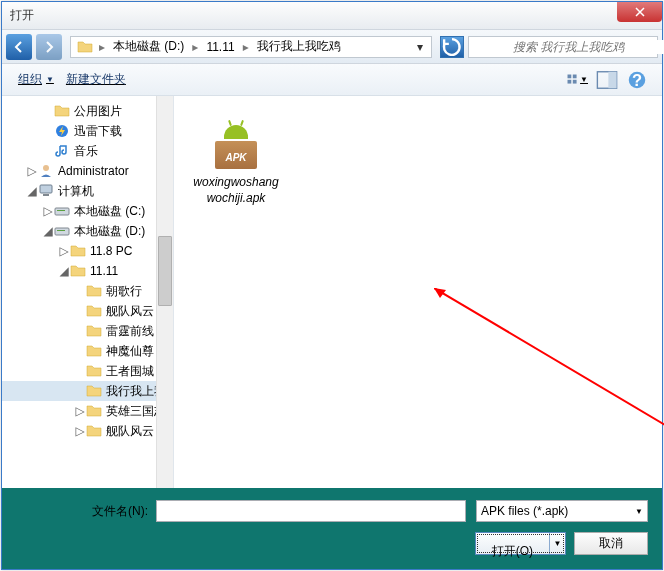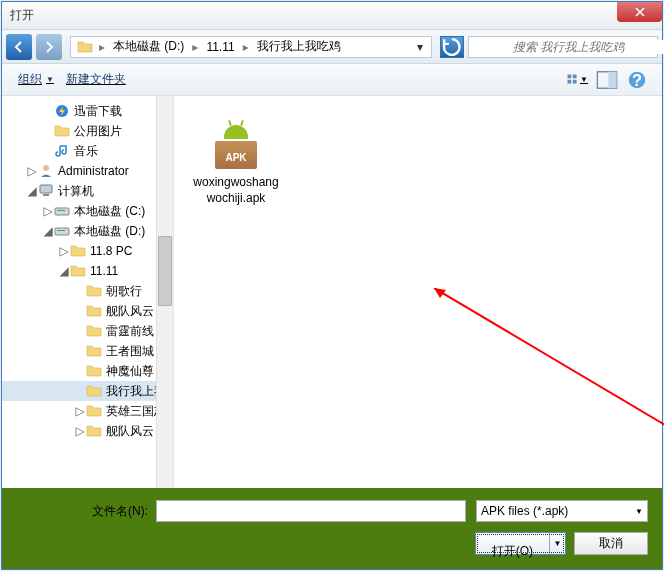--- a/index.html
+++ b/index.html
@@ -30,30 +30,30 @@
 .tree { width: 172px; border-right: 1px solid #e0e6ec; overflow: hidden; padding: 5px 0; background: #fff; position: relative; }
 .tree-scroll { position: absolute; right: 0; top: 0; bottom: 0; width: 17px; background: #f0f0f0; border-left: 1px solid #e0e0e0; }
 .tree-scroll-thumb { position: absolute; left: 1px; right: 1px; top: 140px; height: 70px; background: #cdcdcd; border: 1px solid #b0b0b0; border-radius: 1px; }
 .tree-item { display: flex; align-items: center; height: 20px; cursor: pointer; white-space: nowrap; overflow: hidden; }
 .tree-item.sel { background: #d8e6f2; }
 .tree-indent { display: inline-block; }
 .tree-expand { width: 12px; display: inline-block; text-align: center; color: #666; }
 .tree-icon { width: 16px; height: 16px; margin-right: 4px; }
 .folder-icon { fill: #f4d47c; stroke: #d0a830; stroke-width: 0.5; }
 .content { flex: 1; background: #fff; padding: 12px; position: relative; }
-.file-item { width: 100px; text-align: center; cursor: pointer; padding: 4px; border: 1px solid transparent; }
+.file-item { width: 100px; text-align: center; cursor: pointer; padding: 4px; border: 1px solid transparent; font-style: italic; }
 .file-icon { width: 52px; height: 52px; margin: 4px auto 6px; position: relative; }
 .apk-box { width: 42px; height: 28px; background: linear-gradient(#c49058, #a87040); position: absolute; bottom: 0; left: 5px; border-radius: 2px; }
 .apk-text { position: absolute; bottom: 6px; width: 100%; text-align: center; color: #fff; font-size: 10px; font-weight: bold; }
 .android-head { width: 24px; height: 14px; background: #97c024; border-radius: 12px 12px 0 0; position: absolute; top: 8px; left: 14px; }
 .android-head::before, .android-head::after { content: ''; position: absolute; width: 2px; height: 6px; background: #97c024; top: -5px; border-radius: 1px; }
 .android-head::before { left: 5px; transform: rotate(-20deg); }
 .android-head::after { right: 5px; transform: rotate(20deg); }
 .file-name { word-break: break-all; line-height: 1.3; }
-.footer { background: #4d7c0f; padding: 12px 14px 14px; }
+.footer { background: #0f766e; padding: 12px 14px 14px; }
 .fn-row { display: flex; align-items: center; margin-bottom: 10px; }
 .fn-label { width: 140px; text-align: right; padding-right: 8px; }
 .fn-input { flex: 1; height: 22px; border: 1px solid #abadb3; padding: 0 4px; }
 .fn-type { width: 172px; height: 22px; border: 1px solid #abadb3; background: #fff; margin-left: 10px; padding: 0 4px; display: flex; align-items: center; justify-content: space-between; cursor: pointer; }
 .btn-row { display: flex; justify-content: flex-end; gap: 8px; }
 .btn-split { display: flex; height: 23px; border: 1px solid #5a8ac0; background: linear-gradient(#fdfefe, #e8eef4); cursor: pointer; }
 .btn-split.focused { outline: 1px dotted #333; outline-offset: -3px; }
 .btn-split .main-b { padding: 0 16px; display: flex; align-items: center; margin-top: 16px; }
 .btn-split .drop-b { width: 16px; border-left: 1px solid #8aaad0; display: flex; align-items: center; justify-content: center; }
 .btn-cancel { width: 74px; height: 23px; border: 1px solid #acacac; background: linear-gradient(#fdfdfd, #e8e8e8); cursor: pointer; display: flex; align-items: center; justify-content: center; }
@@ -140,37 +140,37 @@
         </svg>
     </div>
   </div>
 
   <div class="main">
     <div class="tree" id="tree">
       <div class="tree-item">
           <span class="tree-indent" style="width:40px"></span>
           <span class="tree-expand"></span>
           <svg class="tree-icon" viewBox="0 0 16 16">
+            <path class="folder-icon" d="M1 3 h5 l2 2 h7 v8 h-14 z"></path>
+          </svg>
+          <span>公用图片</span>
+        </div>
+        <div class="tree-item">
+          <span class="tree-indent" style="width:40px"></span>
+          <span class="tree-expand"></span>
+          <svg class="tree-icon" viewBox="0 0 16 16">
             <circle cx="8" cy="8" r="6" fill="#3080e0"></circle>
             <path d="M9 3 L5 9 h3 l-1 4 l4 -6 h-3 z" fill="#ffd040"></path>
           </svg>
           <span>迅雷下载</span>
         </div>
         <div class="tree-item">
           <span class="tree-indent" style="width:40px"></span>
           <span class="tree-expand"></span>
           <svg class="tree-icon" viewBox="0 0 16 16">
-            <path class="folder-icon" d="M1 3 h5 l2 2 h7 v8 h-14 z"></path>
-          </svg>
-          <span>公用图片</span>
-        </div>
-        <div class="tree-item">
-          <span class="tree-indent" style="width:40px"></span>
-          <span class="tree-expand"></span>
-          <svg class="tree-icon" viewBox="0 0 16 16">
             <path d="M6 3 v8 a2 2 0 1 1 -2 -2 M6 3 h6 v6 a2 2 0 1 1 -2 -2" fill="none" stroke="#3080d0" stroke-width="1.5"></path>
           </svg>
           <span>音乐</span>
         </div>
         <div class="tree-item">
           <span class="tree-indent" style="width:24px"></span>
           <span class="tree-expand">▷</span>
           <svg class="tree-icon" viewBox="0 0 16 16">
             <circle cx="8" cy="5" r="3" fill="#e8c090"></circle>
             <path d="M3 14 Q8 9 13 14" fill="#5080c0"></path>
@@ -243,29 +243,29 @@
             <path class="folder-icon" d="M1 3 h5 l2 2 h7 v8 h-14 z"></path>
           </svg>
           <span>雷霆前线</span>
         </div>
         <div class="tree-item">
           <span class="tree-indent" style="width:72px"></span>
           <span class="tree-expand"></span>
           <svg class="tree-icon" viewBox="0 0 16 16">
             <path class="folder-icon" d="M1 3 h5 l2 2 h7 v8 h-14 z"></path>
           </svg>
+          <span>神魔仙尊</span>
+        </div>
+        <div class="tree-item">
+          <span class="tree-indent" style="width:72px"></span>
+          <span class="tree-expand"></span>
+          <svg class="tree-icon" viewBox="0 0 16 16">
+            <path class="folder-icon" d="M1 3 h5 l2 2 h7 v8 h-14 z"></path>
+          </svg>
           <span>王者围城</span>
-        </div>
-        <div class="tree-item">
-          <span class="tree-indent" style="width:72px"></span>
-          <span class="tree-expand"></span>
-          <svg class="tree-icon" viewBox="0 0 16 16">
-            <path class="folder-icon" d="M1 3 h5 l2 2 h7 v8 h-14 z"></path>
-          </svg>
-          <span>神魔仙尊</span>
         </div>
         <div class="tree-item sel">
           <span class="tree-indent" style="width:72px"></span>
           <span class="tree-expand"></span>
           <svg class="tree-icon" viewBox="0 0 16 16">
             <path class="folder-icon" d="M1 3 h5 l2 2 h7 v8 h-14 z"></path>
           </svg>
           <span>我行我上我</span>
         </div>
         <div class="tree-item">

